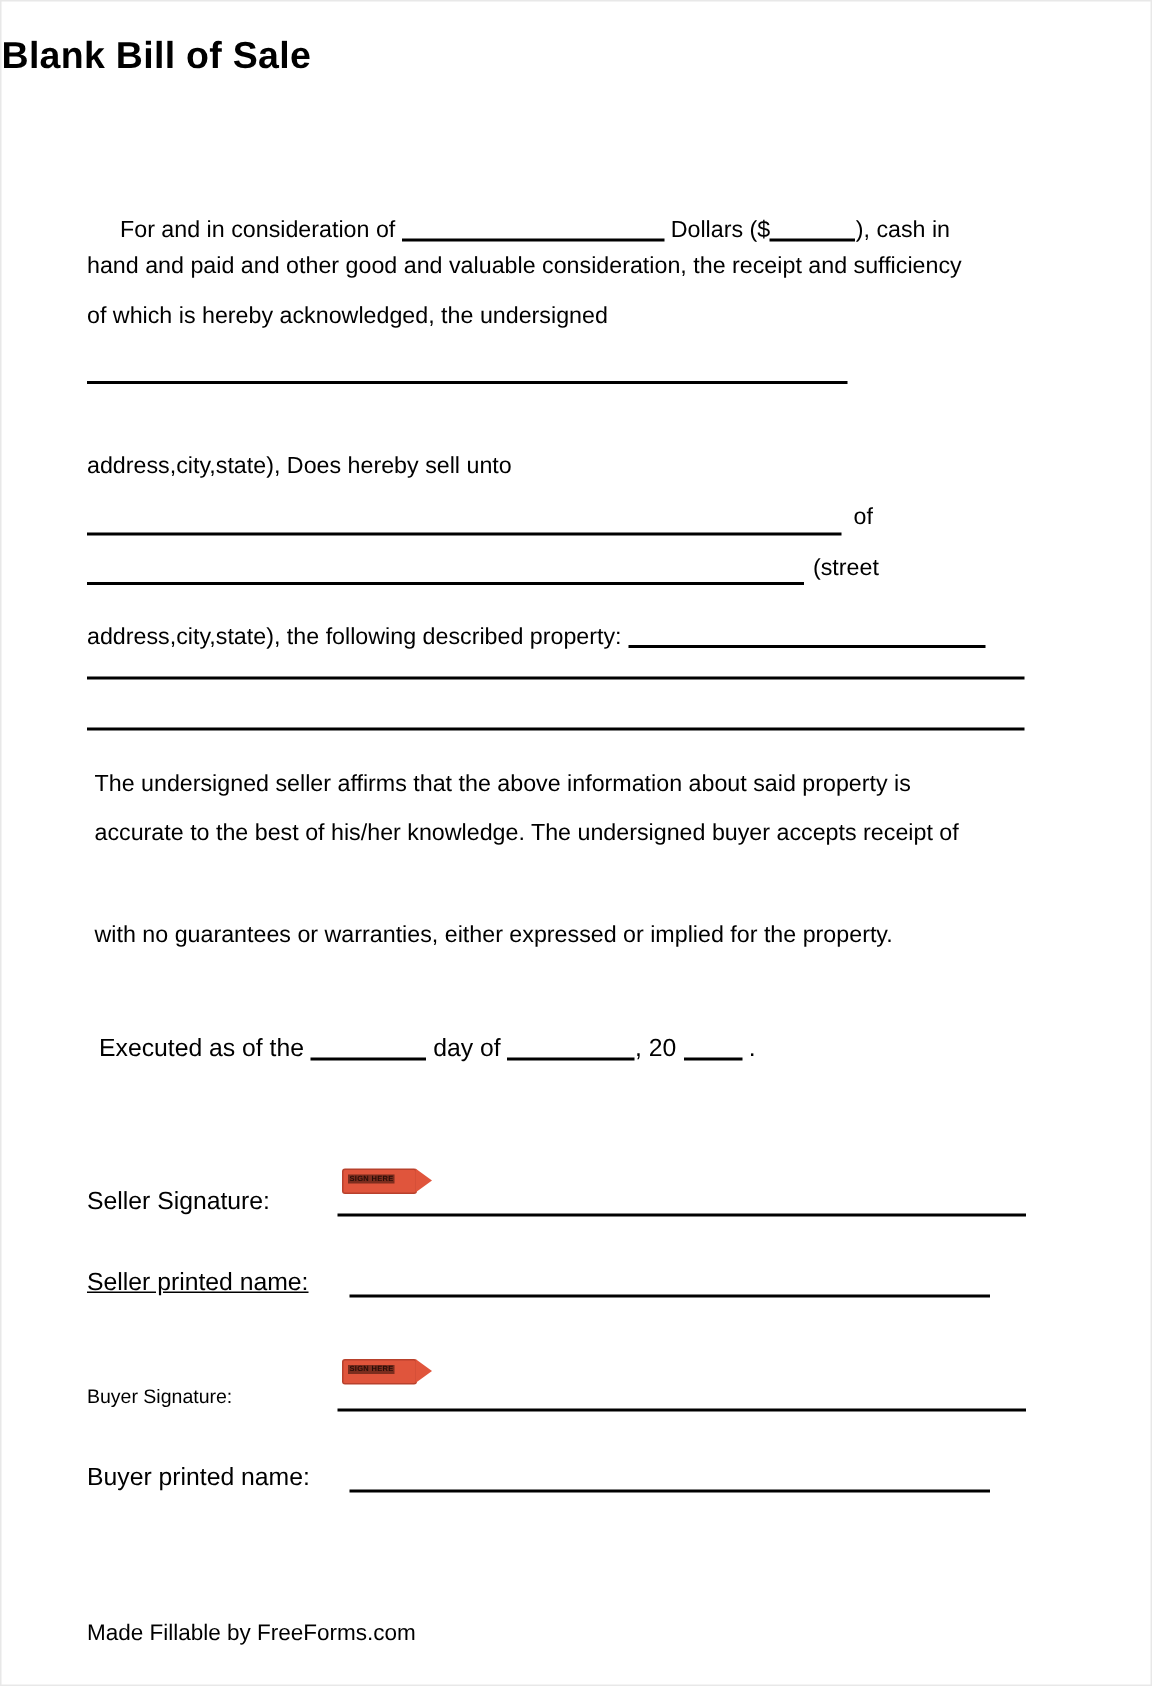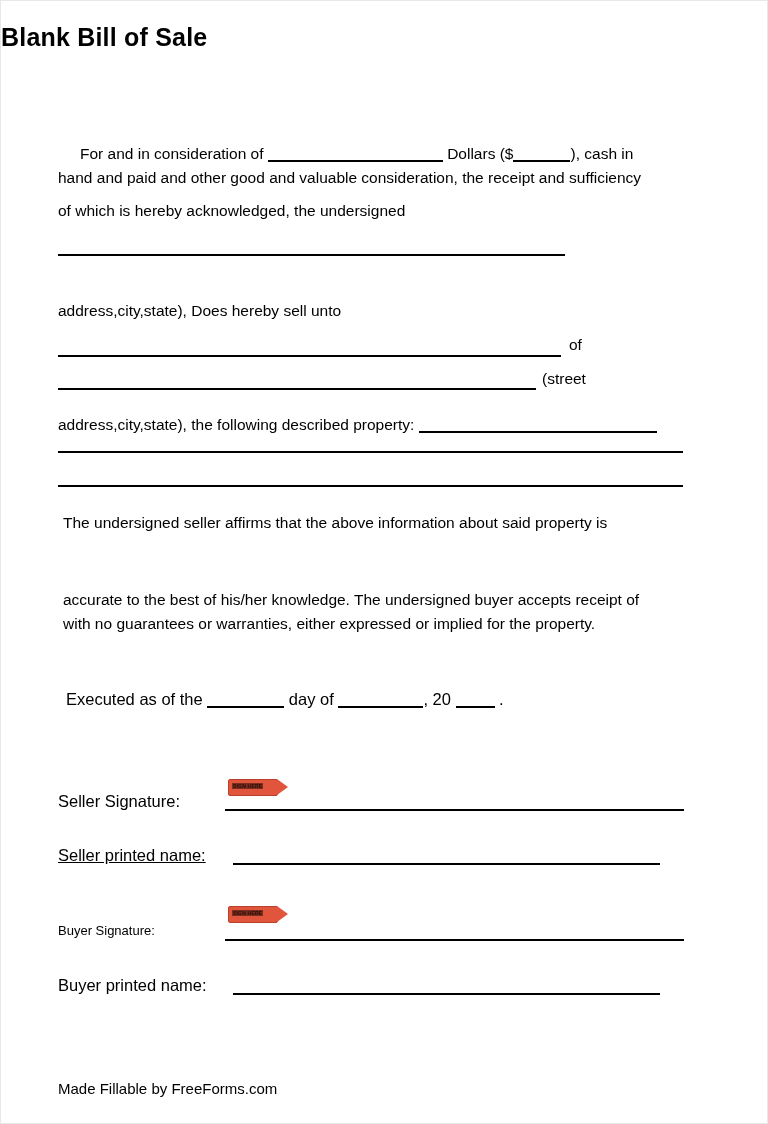--- a/index.html
+++ b/index.html
@@ -125,21 +125,21 @@
   <div class="tline" style="left:541px; top:369px;">(street</div>
 
   <div class="tline" style="left:57px; top:403px;margin-top:12px;">
     <span>address,city,state), the following described property:</span><span class="blank" style="width:238px; margin-left:5px;"></span>
   </div>
 
   <div class="rule" style="left:57px; top:450px; width:625px;"></div>
   <div class="rule" style="left:57px; top:484px; width:625px;"></div>
 
   <div class="tline" style="left:62px; top:513px;">The undersigned seller affirms that the above information about said property is</div>
-  <div class="tline" style="left:62px; top:546px;margin-top:44px;">accurate to the best of his/her knowledge. The undersigned buyer accepts receipt of</div>
+  <div class="tline" style="left:62px; top:546px;">accurate to the best of his/her knowledge. The undersigned buyer accepts receipt of</div>
   <div class="tline" style="left:62px; top:614px;">with no guarantees or warranties, either expressed or implied for the property.</div>
 
   <div class="tline" style="left:65px; top:689px; font-size:16.5px;">
     <span>Executed as of the </span><span class="blank" style="width:77px;"></span><span> day of </span><span class="blank" style="width:85px;"></span><span>, 20 </span><span class="blank" style="width:39px;"></span><span> .</span>
   </div>
 
   <div class="sign-tag" style="left:227px; top:778px;">
     <span class="tag-text">SIGN HERE</span>
   </div>
   <div class="tline" style="left:57px; top:791px; font-size:16.5px;">Seller   Signature:</div>

